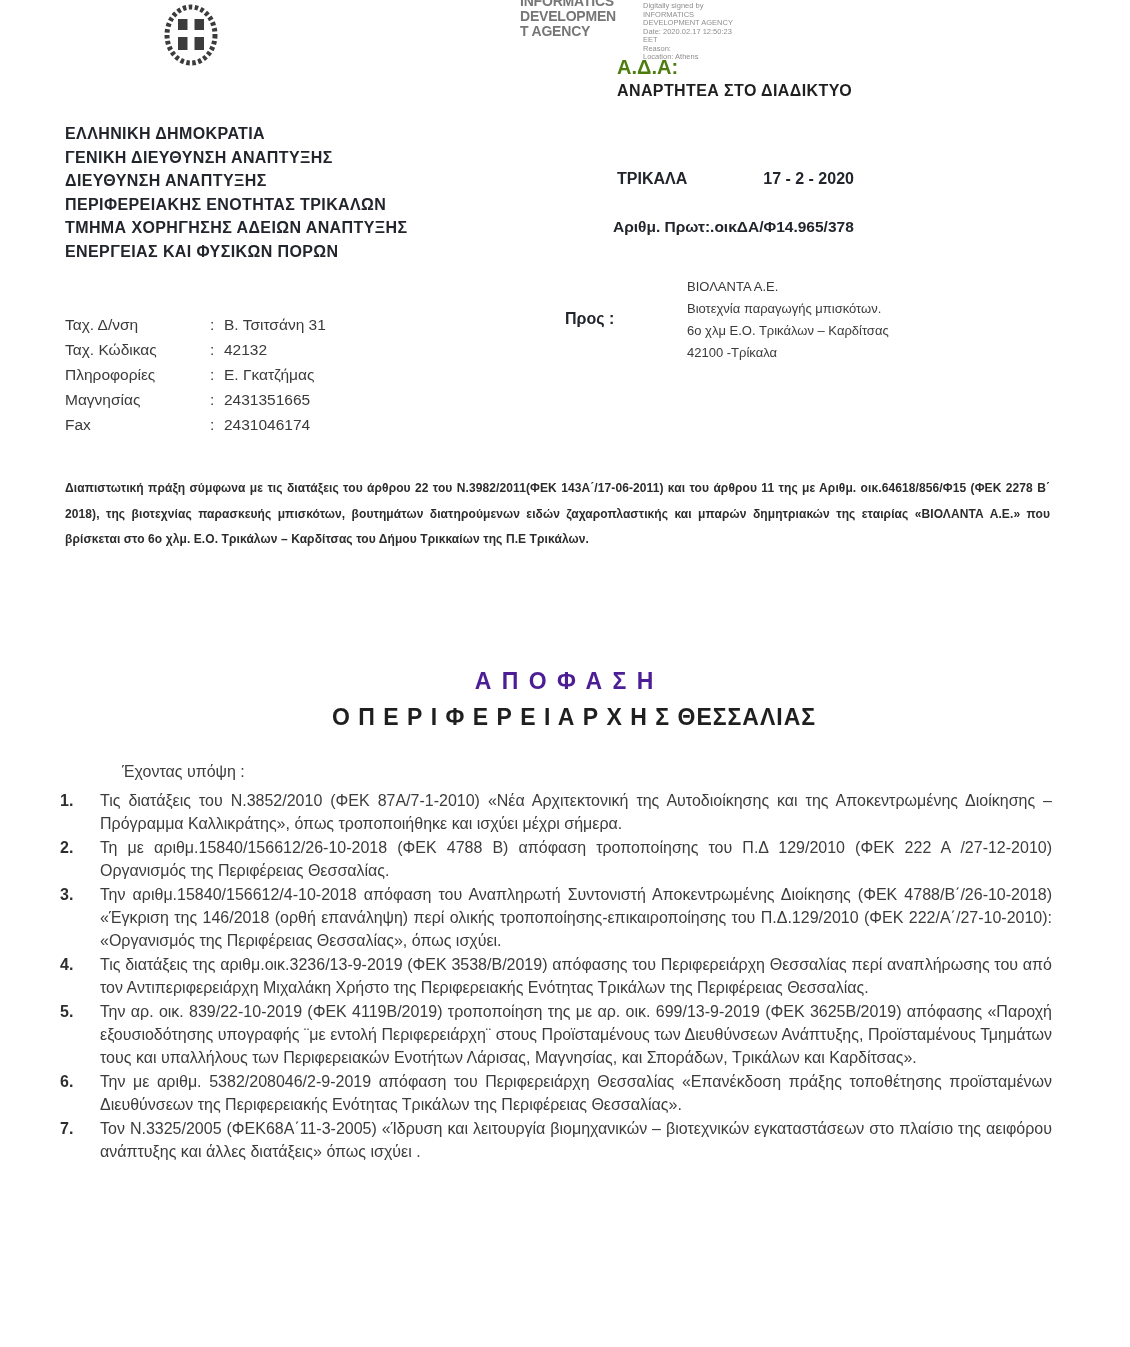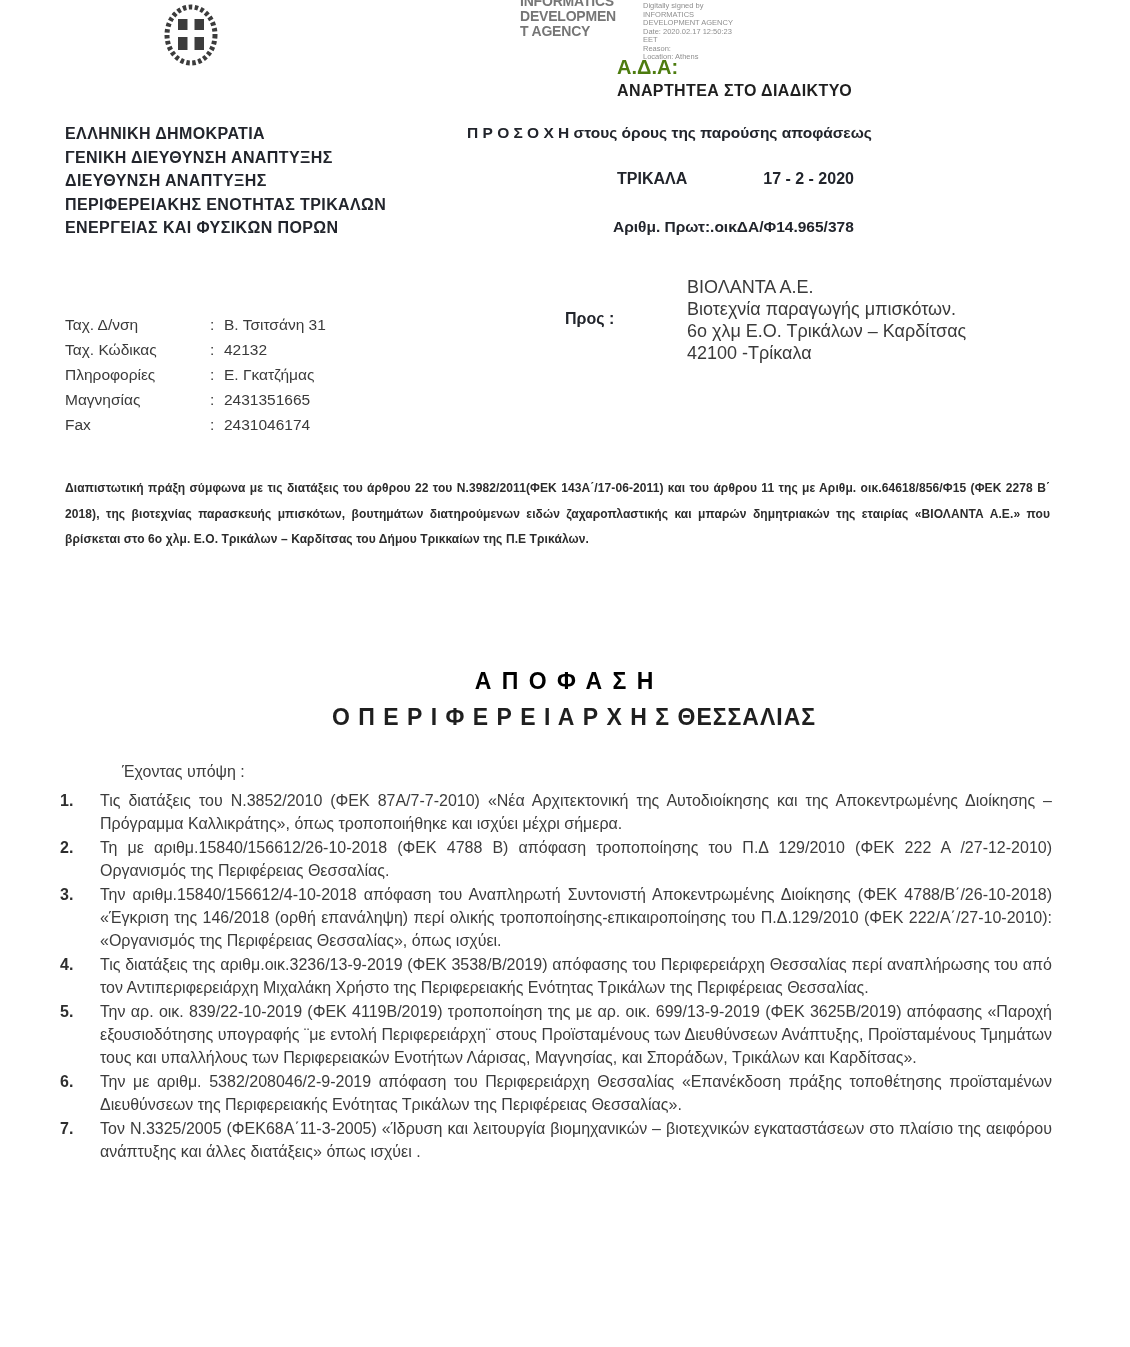--- a/index.html
+++ b/index.html
@@ -34,40 +34,40 @@
     position:absolute;left:467px;top:124px;width:590px;
     font-size:15.5px;font-weight:bold;color:#22252c;
   }
   .city-date{position:absolute;left:617px;top:170px;font-size:16px;font-weight:bold;color:#22252c;}
   .city-date .date{margin-left:76px;}
   .protocol{position:absolute;left:613px;top:218px;font-size:15.5px;font-weight:bold;color:#22252c;}
   
   .pros-label{position:absolute;left:565px;top:310px;font-size:16px;font-weight:bold;color:#22252c;}
   .recipient{
     position:absolute;left:687px;top:276px;
-    font-size:18px;color:#3a3a3a;line-height:22px;
+    font-size:13px;color:#3a3a3a;line-height:22px;
   }
   .recipient .r0{font-weight:normal;}
   
   .contact{position:absolute;left:65px;top:312px;font-size:15.5px;color:#3a3a3a;line-height:25px;}
   .crow{display:flex;}
   .clabel{width:145px;}
   .ccolon{width:14px;}
   
   .subject{
     position:absolute;left:65px;top:476px;width:985px;
     display:flex;font-weight:bold;color:#2c2c2c;
   }
   .subject-label{width:95px;font-size:16px;flex:none;}
   .subject-text{
     flex:1;font-size:12px;line-height:25.5px;text-align:justify;letter-spacing:0.1px;
   }
   
   .title1{position:absolute;left:0;right:0;top:668px;text-align:center;
-    font-size:23px;font-weight:bold;color:#000000;letter-spacing:2px;}
+    font-size:23px;font-weight:bold;color:#4c1d95;letter-spacing:2px;}
   .title2{position:absolute;left:0;right:0;top:704px;text-align:center;
     font-size:23px;font-weight:bold;color:#1f1f1f;letter-spacing:1px;margin-left:18px;}
   
   .preamble{position:absolute;left:122px;top:763px;font-size:16px;color:#3d3d3d;}
   .items{position:absolute;left:60px;top:789px;width:992px;}
   .item{display:flex;margin-bottom:1px;}
   .inum{width:40px;flex:none;font-size:16px;font-weight:bold;color:#2e2e2e;line-height:23px;}
   .itext{flex:1;font-size:16px;color:#3c3c3c;line-height:23px;text-align:justify;}
   .pagenum{position:absolute;left:1032px;top:1305px;font-size:15px;color:#3a3a3a;}
 </style>
@@ -98,24 +98,24 @@
     <div>Location: Athens</div>
   </div>
   <div class="ada-label">Α.Δ.Α:</div>
   <div class="ada-note">ΑΝΑΡΤΗΤΕΑ ΣΤΟ ΔΙΑΔΙΚΤΥΟ</div>
 
   <div class="hdr-left">
     <div>ΕΛΛΗΝΙΚΗ ΔΗΜΟΚΡΑΤΙΑ</div>
     <div>ΓΕΝΙΚΗ ΔΙΕΥΘΥΝΣΗ ΑΝΑΠΤΥΞΗΣ</div>
     <div>ΔΙΕΥΘΥΝΣΗ ΑΝΑΠΤΥΞΗΣ</div>
     <div>ΠΕΡΙΦΕΡΕΙΑΚΗΣ ΕΝΟΤΗΤΑΣ ΤΡΙΚΑΛΩΝ</div>
+    <div>ΤΜΗΜΑ ΧΟΡΗΓΗΣΗΣ ΑΔΕΙΩΝ ΑΝΑΠΤΥΞΗΣ</div>
     <div>ΕΝΕΡΓΕΙΑΣ ΚΑΙ ΦΥΣΙΚΩΝ ΠΟΡΩΝ</div>
   </div>
 
-  <div class="attention">Π Ρ Ο Σ Ο Χ Η στους όρους της παρούσης  αποφάσεως</div>
   <div class="city-date">
     <span>ΤΡΙΚΑΛΑ</span><span class="date">17 - 2 - 2020</span>
   </div>
   <div class="protocol">Αριθμ. Πρωτ:.οικΔΑ/Φ14.965/378</div>
 
   <div class="pros-label">Προς :</div>
   <div class="recipient">
     <div class="r0">ΒΙΟΛΑΝΤΑ Α.Ε.</div>
     <div>Βιοτεχνία παραγωγής  μπισκότων.</div>
     <div>6ο χλμ Ε.Ο. Τρικάλων – Καρδίτσας</div>
@@ -154,21 +154,21 @@
     <div class="subject-text">Διαπιστωτική πράξη σύμφωνα με τις διατάξεις του άρθρου 22 του Ν.3982/2011(ΦΕΚ 143Α΄/17-06-2011) και του άρθρου 11 της με Αριθμ. οικ.64618/856/Φ15 (ΦΕΚ 2278 Β΄ 2018),  της βιοτεχνίας  παρασκευής μπισκότων, βουτημάτων διατηρούμενων  ειδών ζαχαροπλαστικής και μπαρών δημητριακών της εταιρίας «ΒΙΟΛΑΝΤΑ Α.Ε.»  που βρίσκεται στο 6ο χλμ. Ε.Ο. Τρικάλων – Καρδίτσας του  Δήμου Τρικκαίων  της Π.Ε Τρικάλων.</div>
   </div>
 
   <div class="title1">Α Π Ο Φ Α Σ Η</div>
   <div class="title2">Ο     Π Ε Ρ Ι Φ Ε Ρ Ε Ι Α Ρ Χ Η Σ  ΘΕΣΣΑΛΙΑΣ</div>
   <div class="preamble">Έχοντας  υπόψη :</div>
 
   <div class="items">
     <div class="item">
       <div class="inum">1.</div>
-      <div class="itext">Τις διατάξεις του Ν.3852/2010 (ΦΕΚ 87Α/7-7-2010) «Νέα Αρχιτεκτονική της Αυτοδιοίκησης και της Αποκεντρωμένης Διοίκησης – Πρόγραμμα Καλλικράτης», όπως τροποποιήθηκε και ισχύει μέχρι σήμερα.</div>
+      <div class="itext">Τις διατάξεις του Ν.3852/2010 (ΦΕΚ 87Α/7-1-2010) «Νέα Αρχιτεκτονική της Αυτοδιοίκησης και της Αποκεντρωμένης Διοίκησης – Πρόγραμμα Καλλικράτης», όπως τροποποιήθηκε και ισχύει μέχρι σήμερα.</div>
     </div>
     <div class="item">
       <div class="inum">2.</div>
       <div class="itext">Τη με αριθμ.15840/156612/26-10-2018 (ΦΕΚ 4788 Β) απόφαση τροποποίησης του Π.Δ 129/2010 (ΦΕΚ 222 Α /27-12-2010) Οργανισμός της Περιφέρειας Θεσσαλίας.</div>
     </div>
     <div class="item">
       <div class="inum">3.</div>
       <div class="itext">Την αριθμ.15840/156612/4-10-2018 απόφαση του Αναπληρωτή Συντονιστή Αποκεντρωμένης Διοίκησης (ΦΕΚ 4788/Β΄/26-10-2018) «Έγκριση της 146/2018 (ορθή επανάληψη) περί ολικής τροποποίησης-επικαιροποίησης του Π.Δ.129/2010 (ΦΕΚ 222/Α΄/27-10-2010): «Οργανισμός της Περιφέρειας Θεσσαλίας», όπως ισχύει.</div>
     </div>
     <div class="item">

